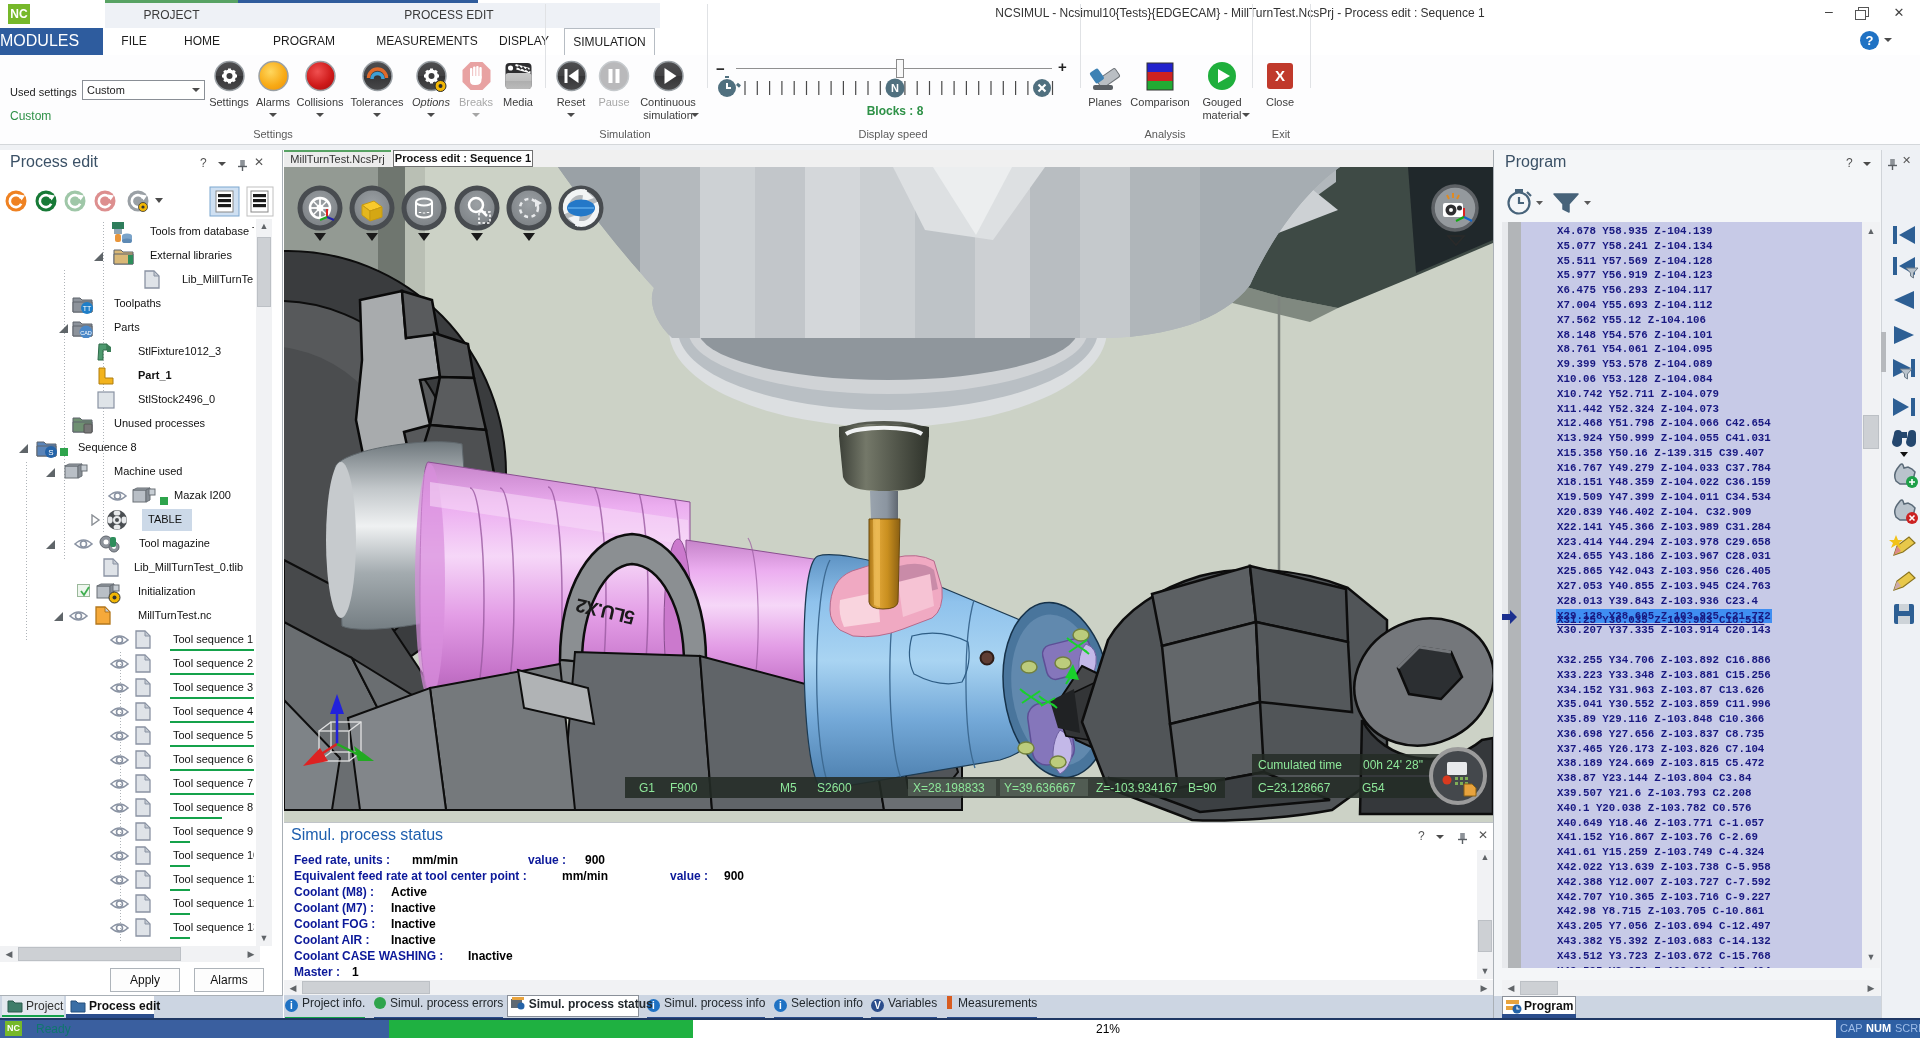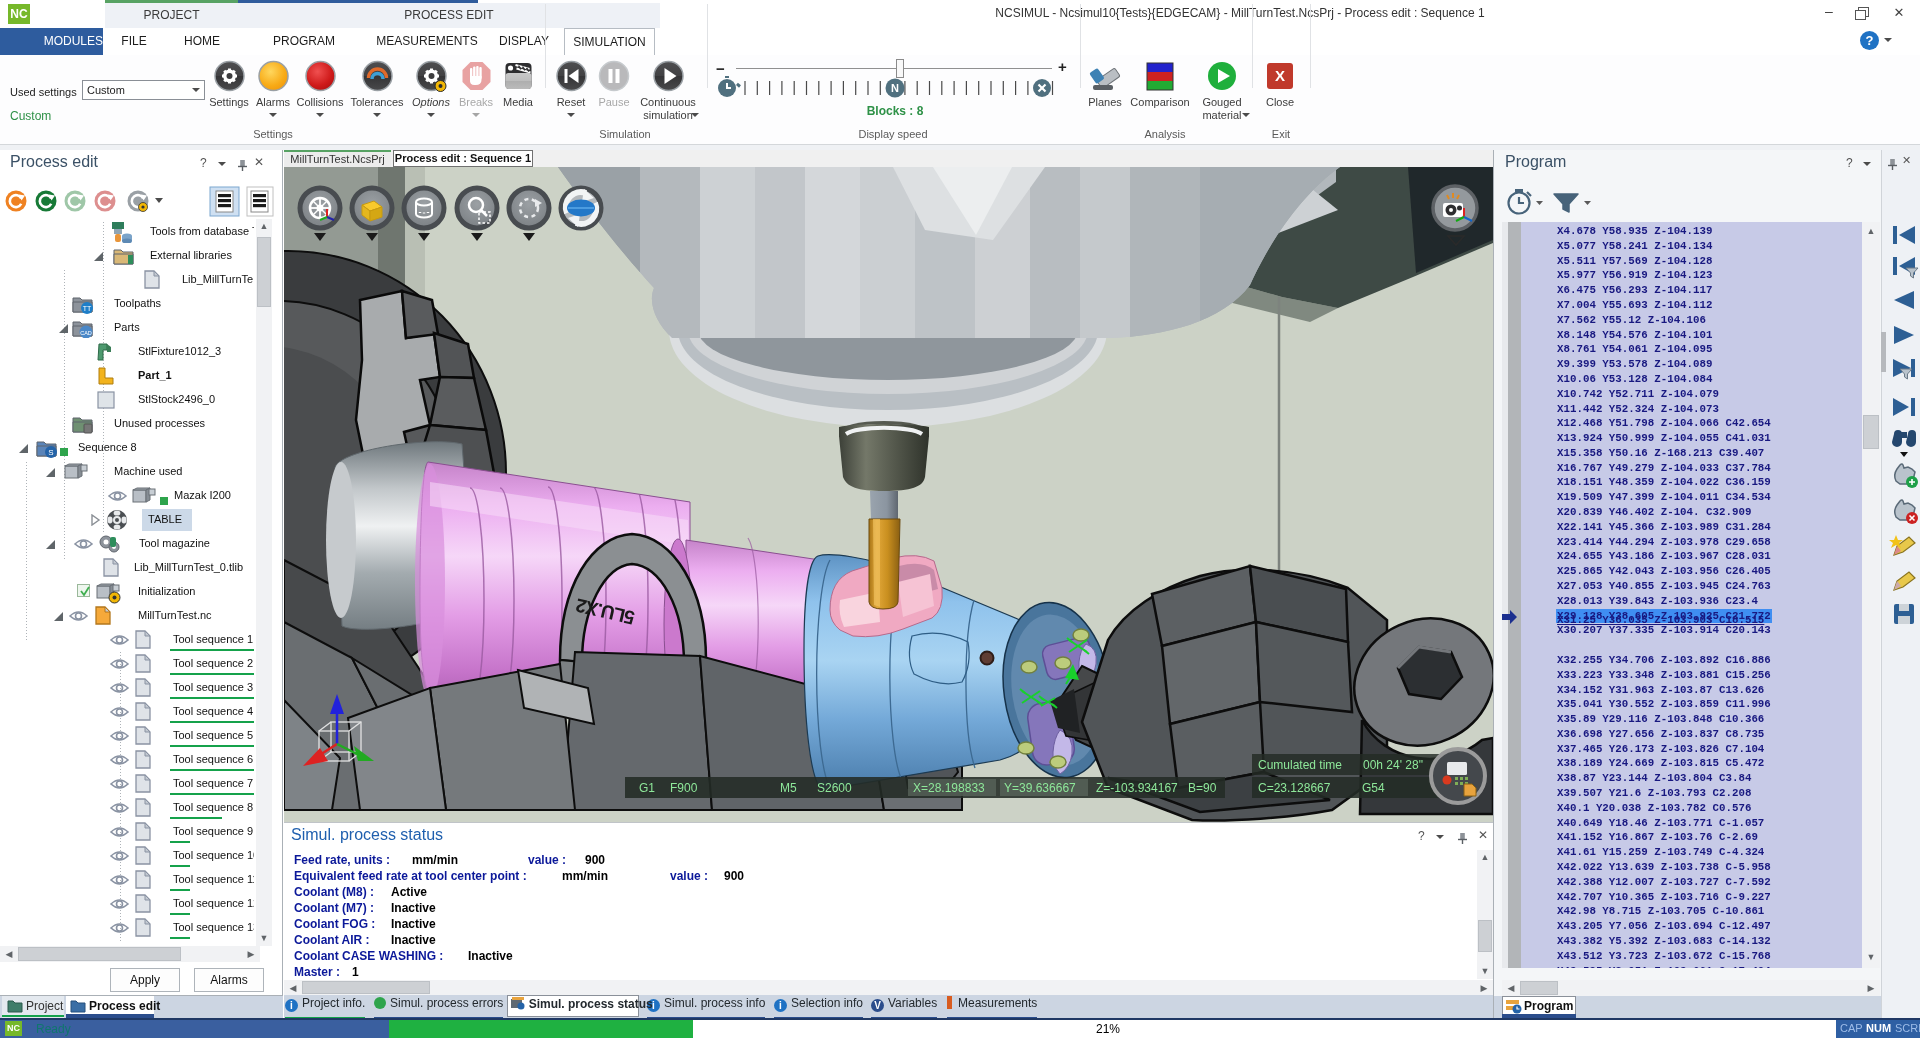--- a/index.html
+++ b/index.html
@@ -36,21 +36,21 @@
 <div class="abs" style="left:105px;top:3px;width:133px;height:25px;font-size:12px;color:#3a3a3a;text-align:center;line-height:24px;">PROJECT</div>
 <div class="abs" style="left:239px;top:3px;width:420px;height:25px;font-size:12px;color:#3a3a3a;text-align:center;line-height:24px;">PROCESS EDIT</div>
 <div class="abs" style="left:8px;top:4px;width:22px;height:20px;background:#76b82a;color:#fff;font-weight:bold;font-size:12px;text-align:center;line-height:20px;">NC</div>
 <div class="abs" style="left:900px;top:0;width:680px;height:28px;text-align:center;font-size:12px;color:#333;line-height:27px;">NCSIMUL - Ncsimul10{Tests}{EDGECAM} - MillTurnTest.NcsPrj - Process edit : Sequence 1</div>
 <div class="abs" style="left:1820px;top:4px;width:18px;height:18px;color:#444;font-size:14px;text-align:center;line-height:15px;">–</div>
 <div class="abs" style="left:1858px;top:7px;width:11px;height:10px;border:1px solid #555;"></div>
 <div class="abs" style="left:1855px;top:10px;width:11px;height:10px;border:1px solid #555;background:#fff;"></div>
 <div class="abs" style="left:1890px;top:4px;width:18px;height:18px;color:#444;font-size:13px;text-align:center;line-height:17px;">✕</div>
 
 <div class="abs" style="left:0;top:28px;width:1920px;height:27px;background:#fff;"></div>
-<div class="abs" style="left:0;top:28px;width:103px;height:27px;background:#2e5c9e;color:#fff;font-size:12px;text-align:right;line-height:26px;">MODULES</div>
+<div class="abs" style="left:0;top:28px;width:103px;height:27px;background:#2e5c9e;color:#fff;font-size:16px;text-align:left;line-height:26px;">MODULES</div>
 <div class="abs" style="left:74px;top:28px;width:120px;height:27px;font-size:12px;color:#1d1d1d;text-align:center;line-height:26px;">FILE</div>
 <div class="abs" style="left:142px;top:28px;width:120px;height:27px;font-size:12px;color:#1d1d1d;text-align:center;line-height:26px;">HOME</div>
 <div class="abs" style="left:244px;top:28px;width:120px;height:27px;font-size:12px;color:#1d1d1d;text-align:center;line-height:26px;">PROGRAM</div>
 <div class="abs" style="left:367px;top:28px;width:120px;height:27px;font-size:12px;color:#1d1d1d;text-align:center;line-height:26px;">MEASUREMENTS</div>
 <div class="abs" style="left:464px;top:28px;width:120px;height:27px;font-size:12px;color:#1d1d1d;text-align:center;line-height:26px;">DISPLAY</div>
 <div class="abs" style="left:564px;top:28px;width:91px;height:27px;background:#fff;border:1px solid #b6bcc3;border-bottom:none;font-size:12px;color:#1d1d1d;text-align:center;line-height:26px;">SIMULATION</div>
 
 <div class="abs" style="left:0;top:55px;width:1920px;height:90px;background:#fdfdfe;border-bottom:1px solid #d4d7da;"></div>
 <div class="abs" style="left:0;top:145px;width:1920px;height:5px;background:#eff1f4;"></div>
 <div class="abs rsep" style="left:545px;"></div>
@@ -1199,21 +1199,21 @@
 <div class="prgline" style="top:76.9px;">X7.004 Y55.693 Z-104.112</div>
 <div class="prgline" style="top:91.7px;">X7.562 Y55.12 Z-104.106</div>
 <div class="prgline" style="top:106.5px;">X8.148 Y54.576 Z-104.101</div>
 <div class="prgline" style="top:121.3px;">X8.761 Y54.061 Z-104.095</div>
 <div class="prgline" style="top:136.1px;">X9.399 Y53.578 Z-104.089</div>
 <div class="prgline" style="top:150.9px;">X10.06 Y53.128 Z-104.084</div>
 <div class="prgline" style="top:165.7px;">X10.742 Y52.711 Z-104.079</div>
 <div class="prgline" style="top:180.5px;">X11.442 Y52.324 Z-104.073</div>
 <div class="prgline" style="top:195.3px;">X12.468 Y51.798 Z-104.066 C42.654</div>
 <div class="prgline" style="top:210.1px;">X13.924 Y50.999 Z-104.055 C41.031</div>
-<div class="prgline" style="top:224.8px;">X15.358 Y50.16 Z-168.213 C39.407</div>
+<div class="prgline" style="top:224.8px;">X15.358 Y50.16 Z-139.315 C39.407</div>
 <div class="prgline" style="top:239.6px;">X16.767 Y49.279 Z-104.033 C37.784</div>
 <div class="prgline" style="top:254.4px;">X18.151 Y48.359 Z-104.022 C36.159</div>
 <div class="prgline" style="top:269.2px;">X19.509 Y47.399 Z-104.011 C34.534</div>
 <div class="prgline" style="top:284.0px;">X20.839 Y46.402 Z-104. C32.909</div>
 <div class="prgline" style="top:298.8px;">X22.141 Y45.366 Z-103.989 C31.284</div>
 <div class="prgline" style="top:313.6px;">X23.414 Y44.294 Z-103.978 C29.658</div>
 <div class="prgline" style="top:328.4px;">X24.655 Y43.186 Z-103.967 C28.031</div>
 <div class="prgline" style="top:343.2px;">X25.865 Y42.043 Z-103.956 C26.405</div>
 <div class="prgline" style="top:358.0px;">X27.053 Y40.855 Z-103.945 C24.763</div>
 <div class="prgline" style="top:372.8px;">X28.013 Y39.843 Z-103.936 C23.4</div>

